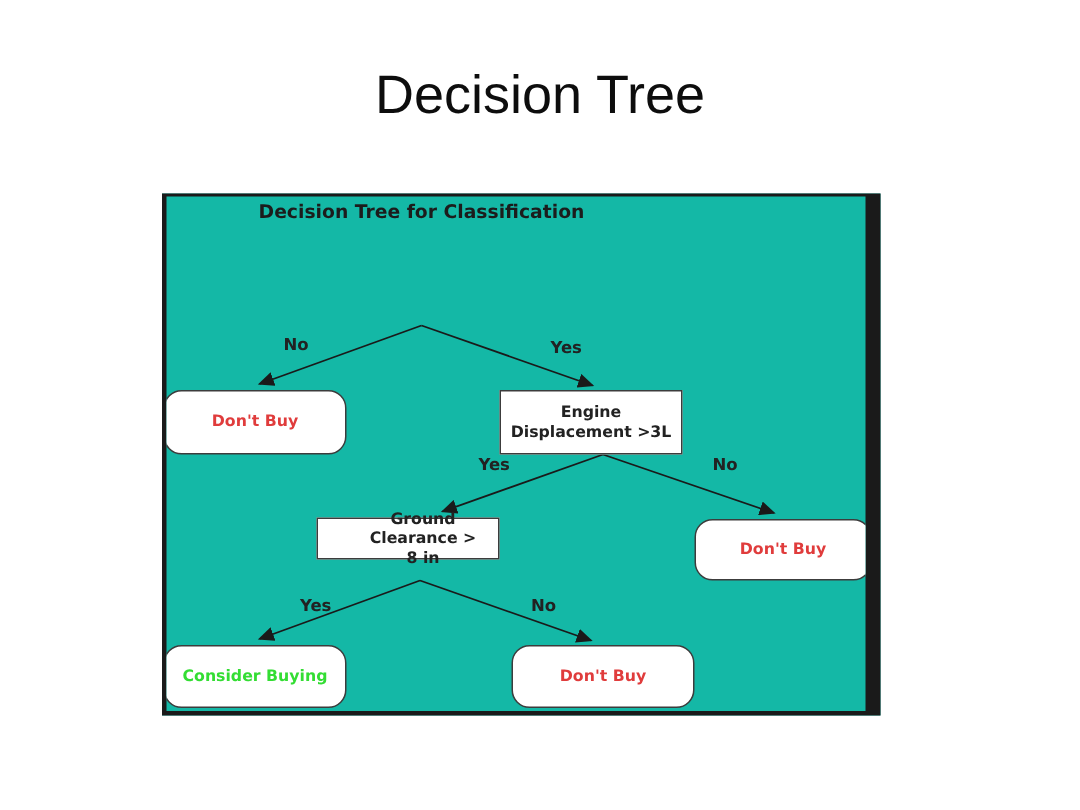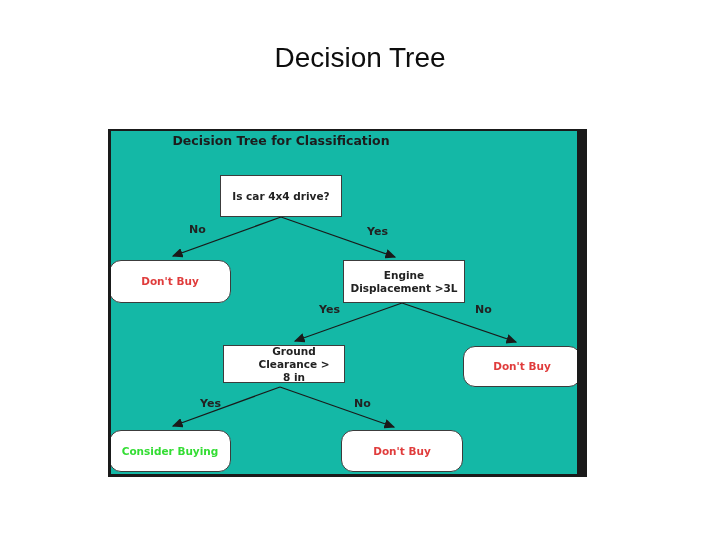--- a/index.html
+++ b/index.html
@@ -11,21 +11,21 @@
     overflow: hidden;
   }
 
   
   .slide-title {
     position: absolute;
     top: 42px; left: 0;
     width: 720px;
     text-align: center;
     font-family: "Liberation Sans", sans-serif;
-    font-size: 28px;
+    font-size: 36px;
     font-weight: 400;
     color: #0d0d0d;
     letter-spacing: 0px;
   }
 
   
   .frame {
     position: absolute;
     left: 108px; top: 129px;
     width: 466px; height: 343px;
@@ -98,32 +98,29 @@
     <line x1="291" y1="172" x2="184" y2="210" stroke="#1a1a1a" stroke-width="1.2" marker-end="url(#ah)"></line>
     <line x1="291" y1="172" x2="405" y2="211" stroke="#1a1a1a" stroke-width="1.2" marker-end="url(#ah)"></line>
     <line x1="169" y1="256" x2="62" y2="295" stroke="#1a1a1a" stroke-width="1.2" marker-end="url(#ah)"></line>
     <line x1="169" y1="256" x2="283" y2="296" stroke="#1a1a1a" stroke-width="1.2" marker-end="url(#ah)"></line>
   </svg>
 
   <div class="diagram-heading">
     <div>Decision Tree for Classification</div>
   </div>
 
-  <div class="node decision" style="left:109px; top:44px; width:122px; height:42px;">
-    <span>Is car 4x4 drive?</span>
-  </div>
 
-  <div class="node decision" style="left:232px; top:129px; width:122px; height:43px;">
+  <div class="node decision" style="left:222px; top:129px; width:122px; height:43px;">
     <span>
       <span style="display:block">Engine</span>
       <span style="display:block">Displacement &gt;3L</span>
     </span>
   </div>
 
-  <div class="node decision" style="left:112px; top:214px; width:122px; height:38px;padding-left:20px;">
+  <div class="node decision" style="left:100px; top:214px; width:122px; height:28px;padding-left:20px;">
     <span>
       <span style="display:block">Ground Clearance &gt;</span>
       <span style="display:block">8 in</span>
     </span>
   </div>
 
   <div class="node leaf negative" style="left:-2px; top:129px; width:122px; height:43px;">
     <span>Don't Buy</span>
   </div>
 

